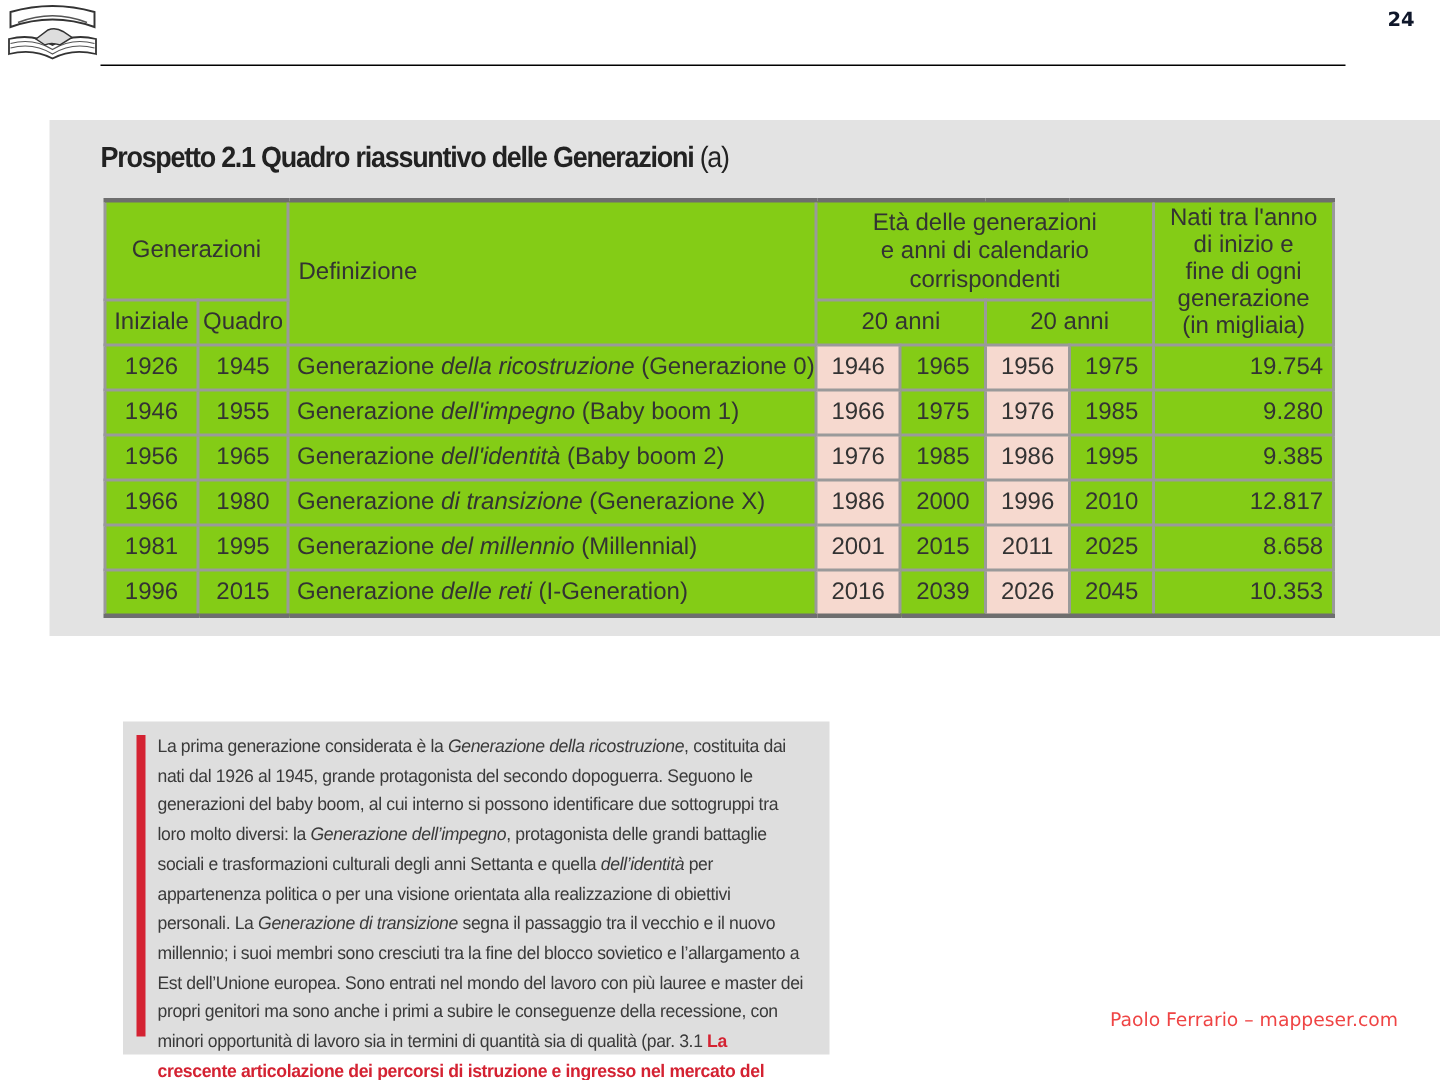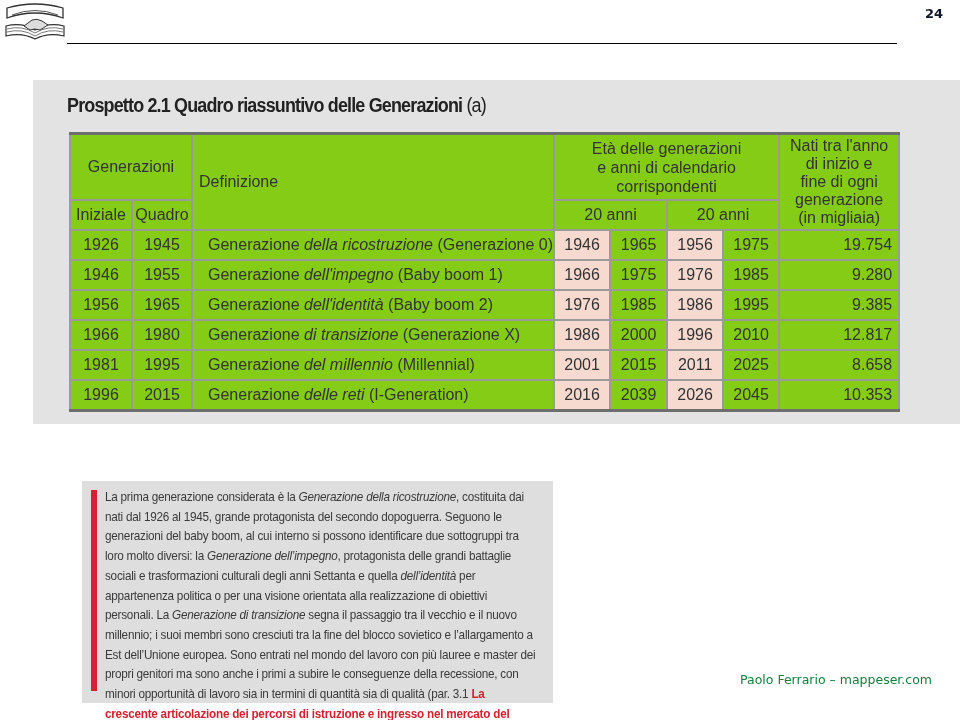--- a/index.html
+++ b/index.html
@@ -21,32 +21,32 @@
   table.gen td, table.gen th { border:2px solid #9a9a9a; background:#84cc16; font-weight:normal; padding:0; }
   table.gen thead tr:first-child th { border-top:3px solid #6e6e6e; }
   table.gen tbody tr:last-child td { border-bottom:3px solid #6e6e6e; }
   table.gen { border-left:none; }
   table.gen th.g { height:64px; }
   table.gen th.sub { height:28px; text-align:center; }
   table.gen th.def { text-align:left; padding-left:6px; }
   table.gen th.eta { line-height:19px; text-align:center; }
   table.gen th.nati { line-height:18px; text-align:center; }
   table.gen td { height:28px; text-align:center; }
-  table.gen td.def { text-align:left; padding-left:15px; white-space:nowrap; }
+  table.gen td.def { text-align:left; padding-left:5px; white-space:nowrap; }
   table.gen td.num { text-align:right; padding-right:6px; }
   table.gen td.hl { background:#f6d9cf; }
   .it { font-style:italic; }
 
   
   .box { position:absolute; left:82px; top:481px; width:471px; height:222px; background:#dedede; }
   .redbar { position:absolute; left:9px; top:9px; width:6px; height:201px; background:#d42232; }
   .boxtext { position:absolute; left:23px; top:7px; width:445px; font-family:"Liberation Sans", sans-serif; font-size:12.1px; line-height:19.7px; color:#3a3a3a; letter-spacing:-0.25px; transform:scaleX(0.97); transform-origin:left; }
   .boxtext .red { color:#d42232; font-weight:bold; }
 
-  .footer { position:absolute; left:740px; top:672px; font-size:12.5px; color:#15803d; font-family:"DejaVu Sans", sans-serif; }
+  .footer { position:absolute; left:740px; top:672px; font-size:12.5px; color:#ef4444; font-family:"DejaVu Sans", sans-serif; }
 </style>
 </head>
 <body>
 
 <svg class="logo" viewBox="0 0 62 40">
   <path d="M3 6 Q31 -2 59 6 L59 16 Q31 6 3 16 Z" fill="#fff" stroke="#333" stroke-width="1.3"></path>
   <path d="M8 13 Q31 4 54 13" fill="none" stroke="#555" stroke-width="1"></path>
   <path d="M2 24 Q18 20 31 28 Q44 20 60 24 L60 34 Q44 30 31 37 Q18 30 2 34 Z" fill="#fff" stroke="#333" stroke-width="1.2"></path>
   <path d="M3 27 Q18 23 31 31 Q44 23 59 27" fill="none" stroke="#555" stroke-width="0.8"></path>
   <path d="M3 30 Q18 26 31 34 Q44 26 59 30" fill="none" stroke="#555" stroke-width="0.8"></path>

